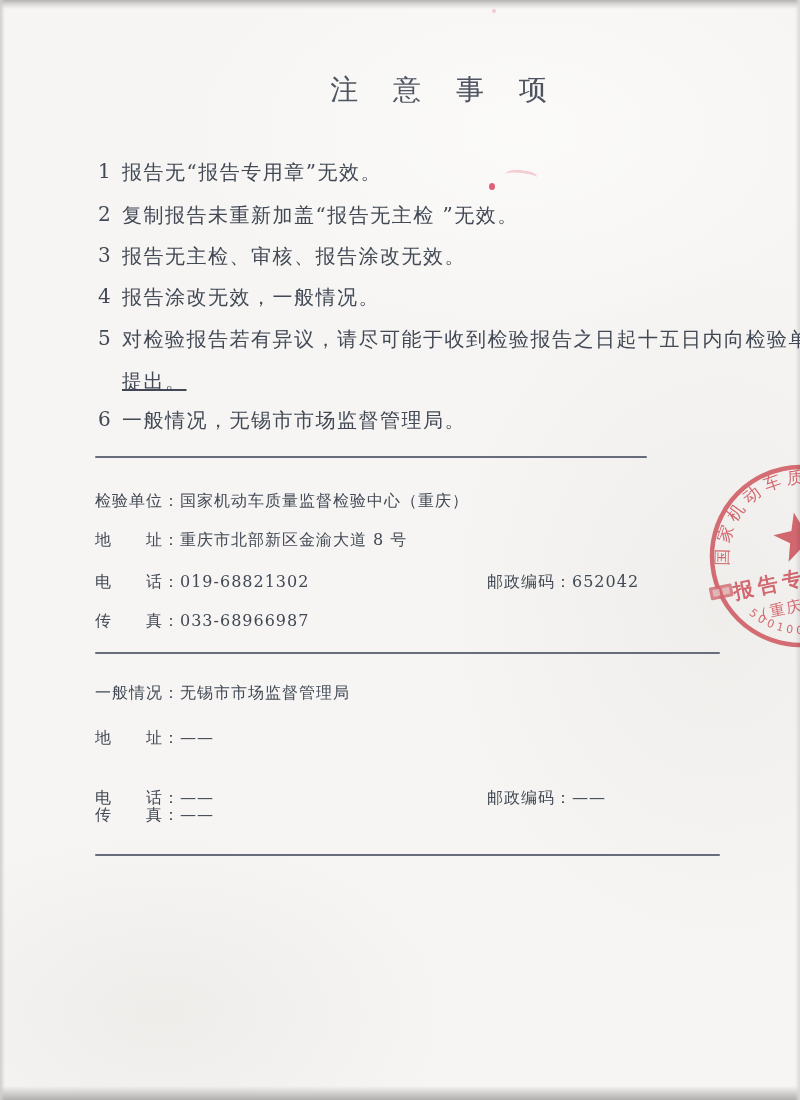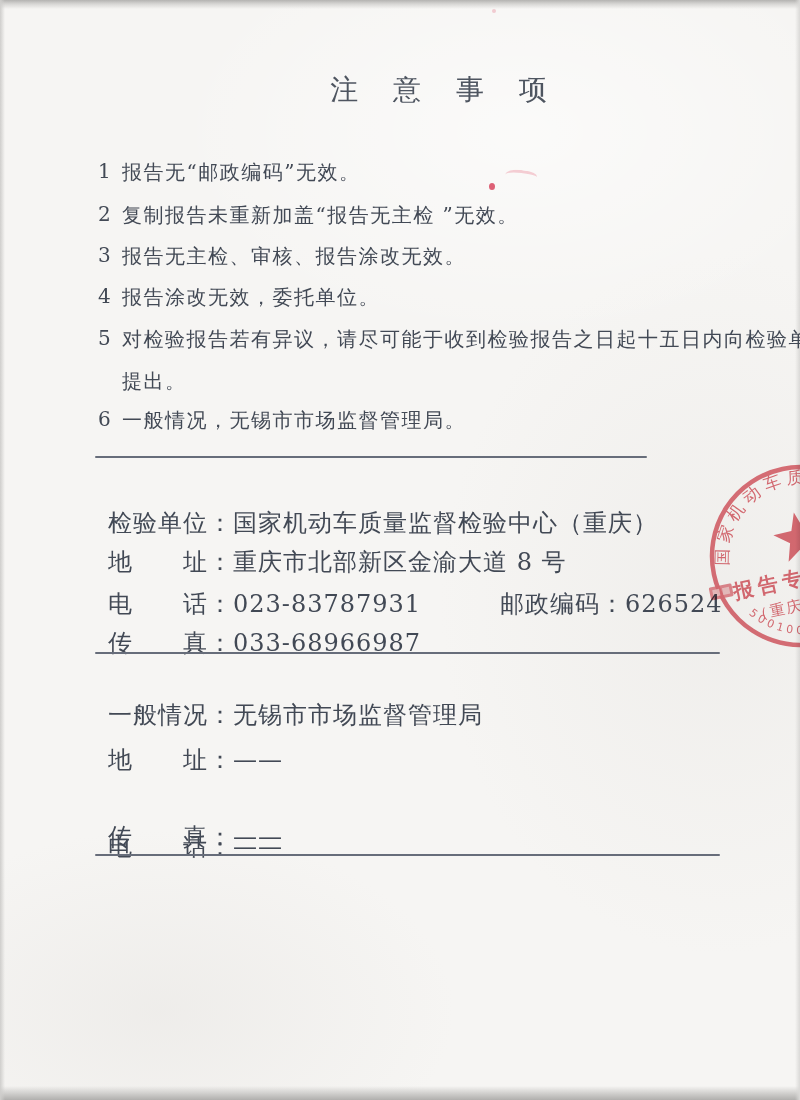--- a/index.html
+++ b/index.html
@@ -21,26 +21,26 @@
     background:linear-gradient(90deg,#cfcecc 0%,rgba(207,206,204,0) 100%);}
   .edge-right{position:absolute;left:795px;top:0;width:5px;height:1100px;
     background:linear-gradient(270deg,#dad9d7 0%,rgba(218,217,215,0) 100%);}
 
   .doc-title{position:absolute;left:0;top:71px;width:800px;text-align:center;
     font-size:28px;letter-spacing:13px;color:#4e5560;font-weight:500;padding-left:45px;}
 
   .note-row{position:absolute;left:98px;font-size:20px;color:#424955;
     letter-spacing:1.5px;white-space:nowrap;display:flex;}
   .note-num{width:24px;flex:0 0 24px;}
-  .note-cont{position:absolute;left:122px;font-size:20px;color:#424955;letter-spacing:1.5px;}
+  .note-cont{position:absolute;left:122px;font-size:20px;color:#424955;letter-spacing:1.5px;text-decoration:underline;}
 
   .rule{position:absolute;height:2px;background:#676d7a;border-radius:1px;}
 
-  .info-row{position:absolute;left:108px;font-size:24px;color:#424955;
-    letter-spacing:1px;white-space:nowrap;margin-top:16px;}
+  .info-row{position:absolute;left:95px;font-size:16px;color:#424955;
+    letter-spacing:1px;white-space:nowrap;}
   .info-post{position:absolute;left:392px;top:0;}
   .rel{position:relative;width:700px;}
 
   .stamp-wrap{position:absolute;left:691px;top:446px;width:220px;height:220px;
     opacity:.85;mix-blend-mode:multiply;}
 
   .pink-dot{position:absolute;left:489px;top:183px;width:6px;height:7px;border-radius:50%;
     background:rgba(216,70,95,.85);}
   .pink-scuff{position:absolute;left:505px;top:170px;width:32px;height:10px;
     border-top:3px solid rgba(235,140,155,.4);border-radius:50% 40% 0 0;transform:rotate(7deg);}
@@ -52,70 +52,71 @@
 
 <div class="edge-top"></div>
 <div class="edge-bottom"></div>
 <div class="edge-left"></div>
 <div class="edge-right"></div>
 
 <div class="doc-title">注 意 事 项</div>
 
 <div class="note-row" style="top:159px">
   <span class="note-num">1</span>
-  <span>报告无“邮政编码”无效。</span>
+  <span>报告无“报告专用章”无效。</span>
 </div>
 <div class="note-row" style="top:202px">
   <span class="note-num">2</span>
   <span>复制报告未重新加盖“报告无主检 ”无效。</span>
 </div>
 <div class="note-row" style="top:243px">
   <span class="note-num">3</span>
   <span>报告无主检、审核、报告涂改无效。</span>
 </div>
 <div class="note-row" style="top:284px">
   <span class="note-num">4</span>
-  <span>报告涂改无效，委托单位。</span>
+  <span>报告涂改无效，一般情况。</span>
 </div>
 <div class="note-row" style="top:326px">
   <span class="note-num">5</span>
   <span>对检验报告若有异议，请尽可能于收到检验报告之日起十五日内向检验单位</span>
 </div>
 <div class="note-cont" style="top:368px">提出。</div>
 <div class="note-row" style="top:407px">
   <span class="note-num">6</span>
   <span>一般情况，无锡市市场监督管理局。</span>
 </div>
 
 <div class="rule" style="left:95px;top:456px;width:552px"></div>
 
 <div class="info-row" style="top:491px">
   <span>检验单位：</span><span>国家机动车质量监督检验中心（重庆）</span>
 </div>
 <div class="info-row" style="top:530px">
   <span>地　　址：</span><span>重庆市北部新区金渝大道 8 号</span>
 </div>
 <div class="info-row rel" style="top:572px">
-  <span>电　　话：</span><span>023-83787931</span>
-  <span class="info-post"><span>邮政编码：</span><span>626524</span></span>
+  <span>电　　话：</span><span>019-68821302</span>
+  <span class="info-post"><span>邮政编码：</span><span>652042</span></span>
 </div>
 <div class="info-row" style="top:611px">
   <span>传　　真：</span><span>033-68966987</span>
 </div>
 
 <div class="rule" style="left:95px;top:652px;width:625px"></div>
 
 <div class="info-row" style="top:683px">
   <span>一般情况：</span><span>无锡市市场监督管理局</span>
 </div>
 <div class="info-row" style="top:728px">
   <span>地　　址：</span><span>——</span>
 </div>
 <div class="info-row rel" style="top:767px">
   <span>电　　话：</span><span>——</span>
+  <span class="info-post"><span>邮政编码：</span><span>——</span></span>
 </div>
 <div class="info-row" style="top:805px">
   <span>传　　真：</span><span>——</span>
 </div>
 
 <div class="rule" style="left:95px;top:854px;width:625px"></div>
 
 <div class="pink-dot"></div>
 <div class="pink-scuff"></div>
 <div class="pink-speck"></div>

